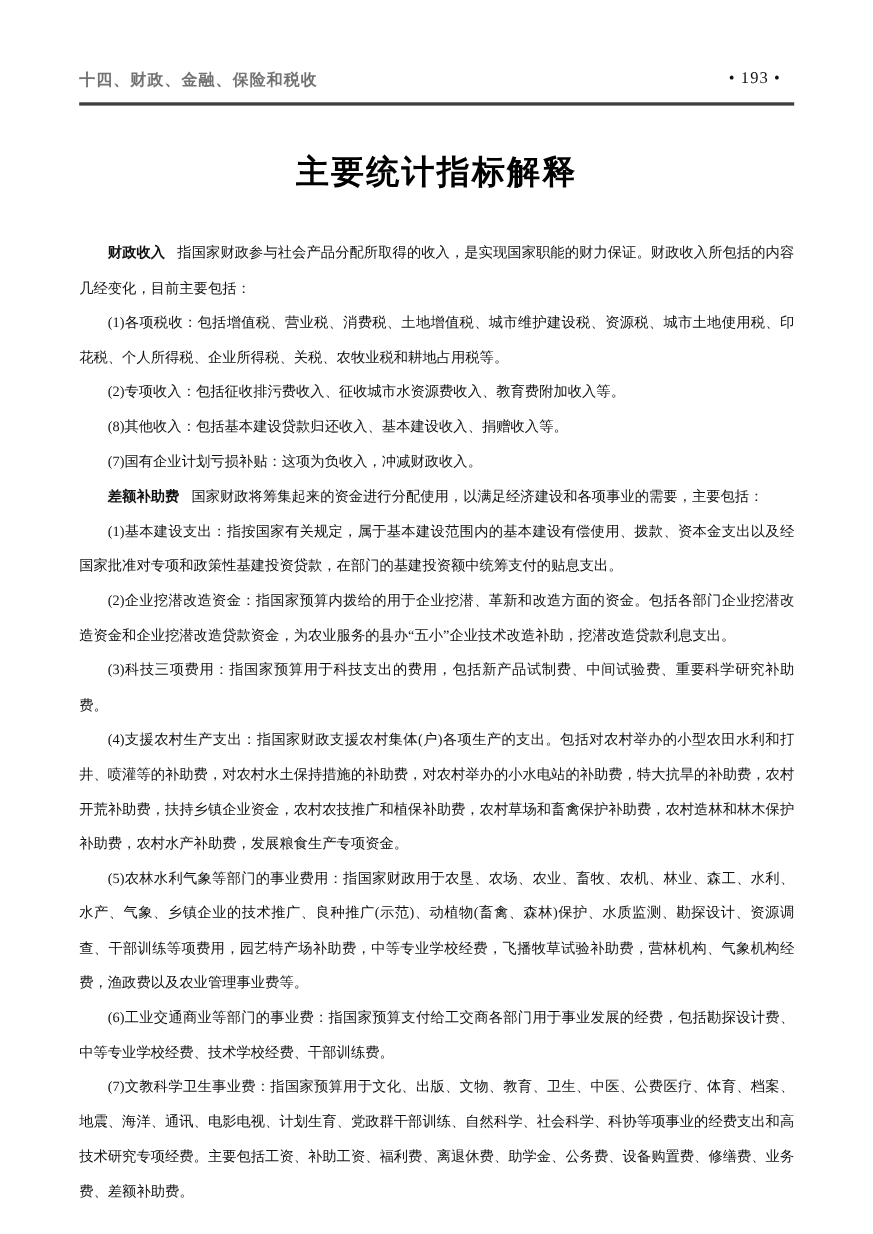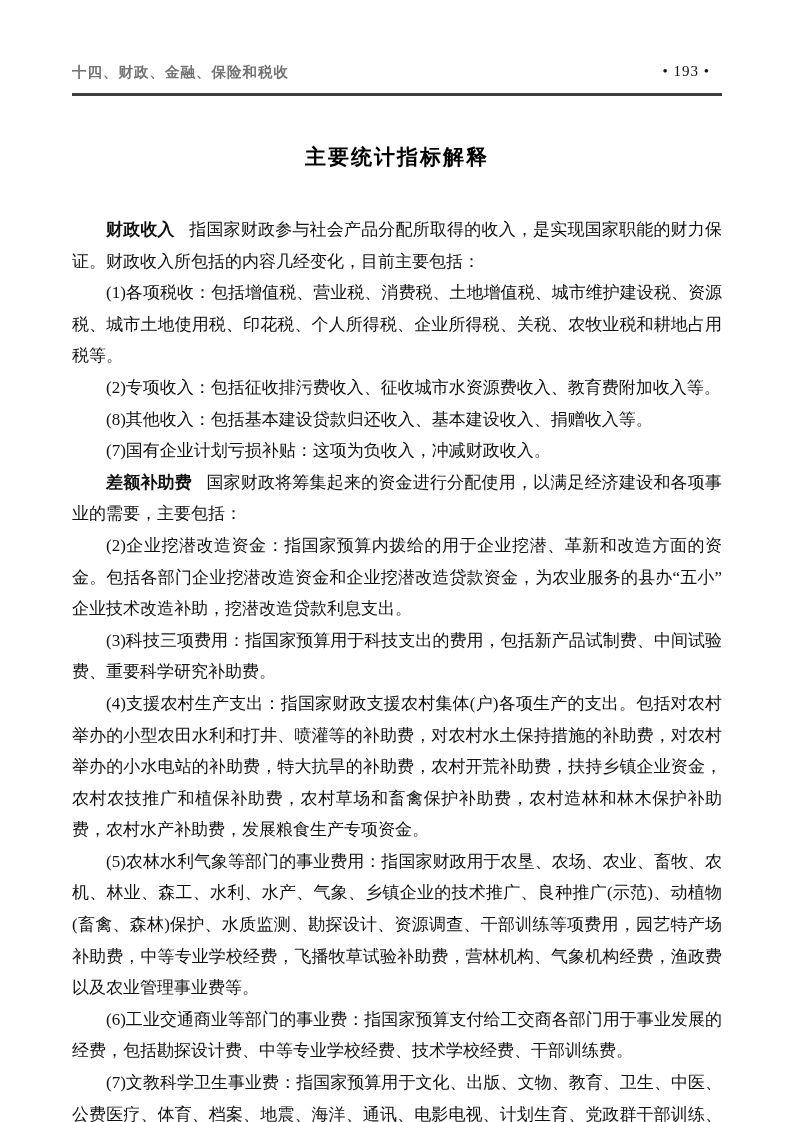--- a/index.html
+++ b/index.html
@@ -43,33 +43,33 @@
     letter-spacing: 1px;
   }
   .head-rule {
     border: 0;
     border-bottom: 3px solid #3d3d3d;
     margin: 6px 0 0 0;
   }
   .doc-title {
     margin: 44px 0 0 0;
     text-align: center;
-    font-size: 21px;
+    font-size: 30px;
     line-height: 34px;
     font-weight: 700;
     letter-spacing: 2px;
     color: #000;
     font-family: "Liberation Serif", "DejaVu Serif", serif;
   }
   .body-text {
     margin-top: 40px;
   }
   .body-text p {
     margin: 0;
-    font-size: 17px;
+    font-size: 13px;
     line-height: 31.6px;
     text-align: justify;
     text-indent: 2em;
     color: #111;
     word-break: break-all;
   }
   .para-lead {
     font-weight: 700;
     margin-right: 0.85em;
   }
@@ -93,20 +93,21 @@
     <p><span>(1)各项税收：包括增值税、营业税、消费税、土地增值税、城市维护建设税、资源税、城市土地使用税、印花税、个人所得税、企业所得税、关税、农牧业税和耕地占用税等。</span></p>
 
     <p><span>(2)专项收入：包括征收排污费收入、征收城市水资源费收入、教育费附加收入等。</span></p>
 
     <p><span>(8)其他收入：包括基本建设贷款归还收入、基本建设收入、捐赠收入等。</span></p>
 
     <p><span>(7)国有企业计划亏损补贴：这项为负收入，冲减财政收入。</span></p>
 
     <p><span class="para-lead">差额补助费</span><span>国家财政将筹集起来的资金进行分配使用，以满足经济建设和各项事业的需要，主要包括：</span></p>
 
+    <p><span>(1)基本建设支出：指按国家有关规定，属于基本建设范围内的基本建设有偿使用、拨款、资本金支出以及经国家批准对专项和政策性基建投资贷款，在部门的基建投资额中统筹支付的贴息支出。</span></p>
 
     <p><span>(2)企业挖潜改造资金：指国家预算内拨给的用于企业挖潜、革新和改造方面的资金。包括各部门企业挖潜改造资金和企业挖潜改造贷款资金，为农业服务的县办“五小”企业技术改造补助，挖潜改造贷款利息支出。</span></p>
 
     <p><span>(3)科技三项费用：指国家预算用于科技支出的费用，包括新产品试制费、中间试验费、重要科学研究补助费。</span></p>
 
     <p><span>(4)支援农村生产支出：指国家财政支援农村集体(户)各项生产的支出。包括对农村举办的小型农田水利和打井、喷灌等的补助费，对农村水土保持措施的补助费，对农村举办的小水电站的补助费，特大抗旱的补助费，农村开荒补助费，扶持乡镇企业资金，农村农技推广和植保补助费，农村草场和畜禽保护补助费，农村造林和林木保护补助费，农村水产补助费，发展粮食生产专项资金。</span></p>
 
     <p><span>(5)农林水利气象等部门的事业费用：指国家财政用于农垦、农场、农业、畜牧、农机、林业、森工、水利、水产、气象、乡镇企业的技术推广、良种推广(示范)、动植物(畜禽、森林)保护、水质监测、勘探设计、资源调查、干部训练等项费用，园艺特产场补助费，中等专业学校经费，飞播牧草试验补助费，营林机构、气象机构经费，渔政费以及农业管理事业费等。</span></p>
 
     <p><span>(6)工业交通商业等部门的事业费：指国家预算支付给工交商各部门用于事业发展的经费，包括勘探设计费、中等专业学校经费、技术学校经费、干部训练费。</span></p>

